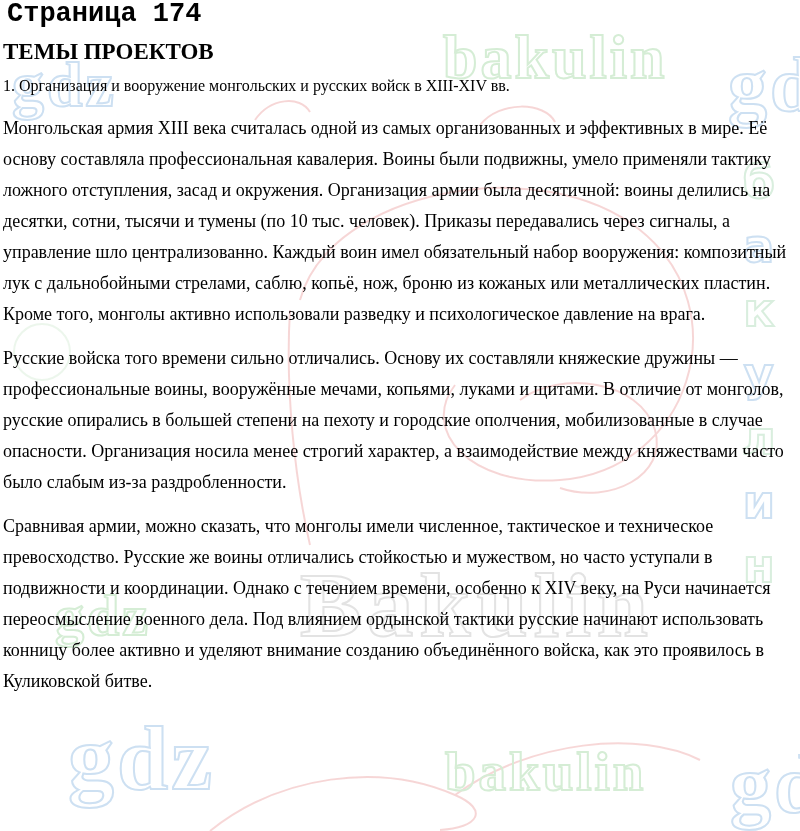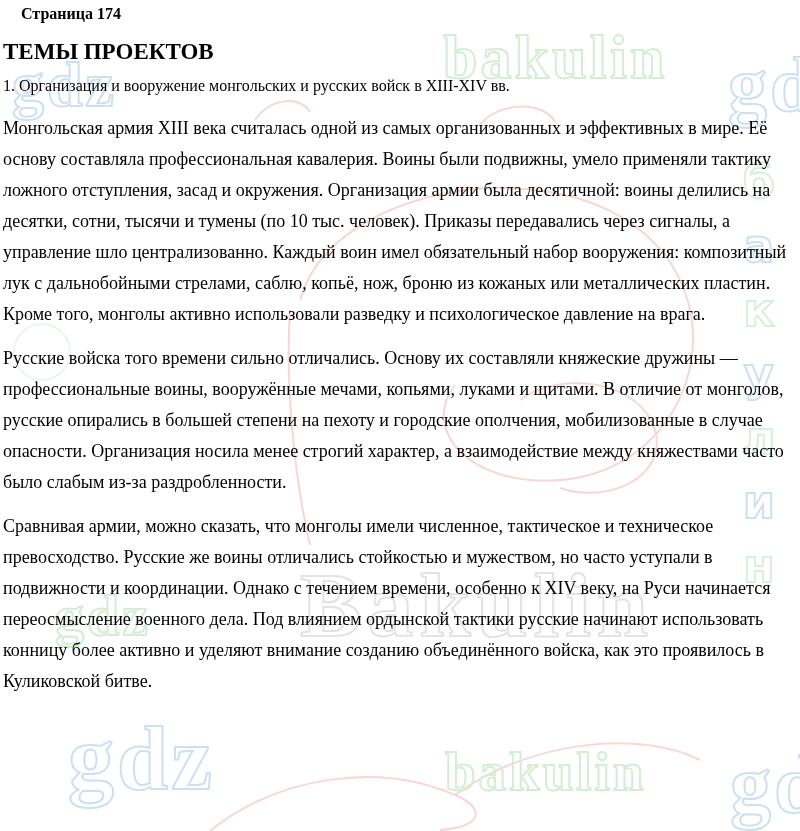--- a/index.html
+++ b/index.html
@@ -50,25 +50,25 @@
     pointer-events: none;
   }
   
   .content {
     position: relative;
     z-index: 1;
     padding: 2px 3px 0 3px;
     color: #000;
   }
   .page-header {
-    font-family: Liberation Serif, serif;
+    font-family: Liberation Mono, monospace;
     font-weight: bold;
-    font-size: 16px;
+    font-size: 27px;
     line-height: 24px;
-    margin: 0 0 13px 18px;
+    margin: 0 0 13px 4px;
   }
   .section-title {
     font-family: "Liberation Serif", serif;
     font-weight: bold;
     font-size: 23px;
     line-height: 26px;
     margin: 0 0 8px 0;
   }
   .topic-heading {
     font-family: "Liberation Serif", serif;

